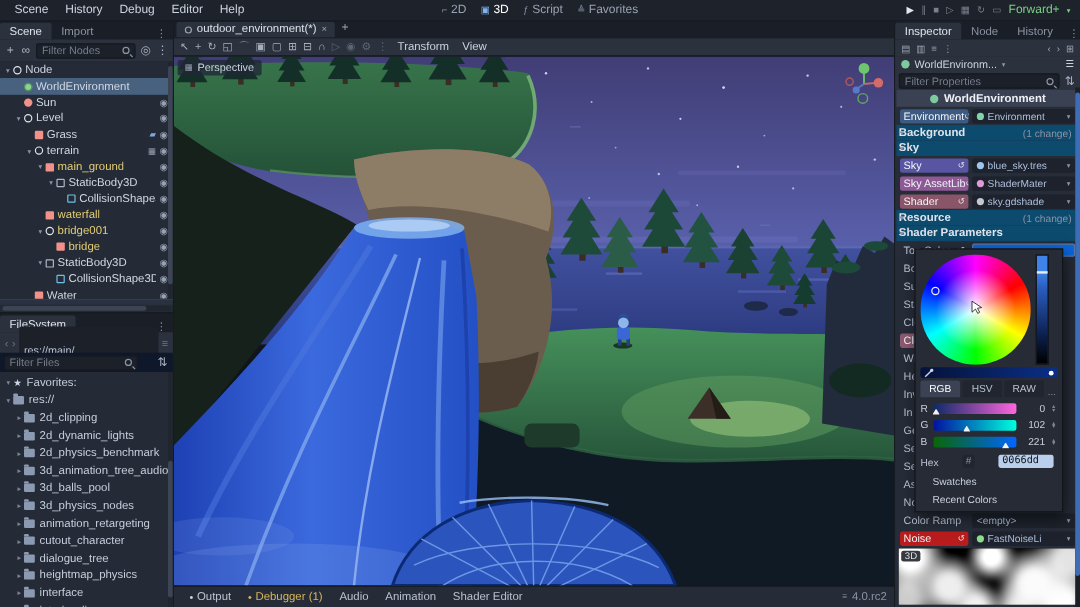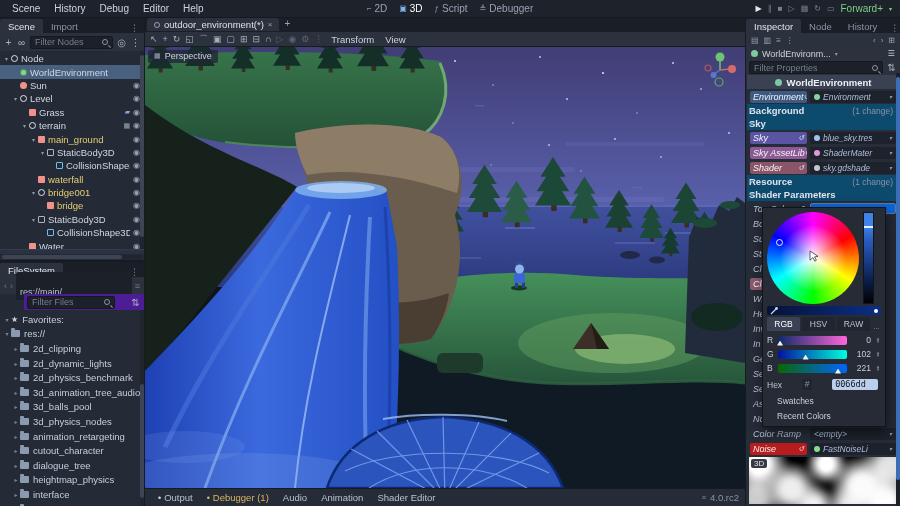--- a/index.html
+++ b/index.html
@@ -54,21 +54,21 @@
   .hscroll{height:4px;background:#20252e;margin:1px 2px;flex:none;border-radius:2px;}
   .hscroll .thumb{width:86%;height:100%;background:#3d4554;border-radius:2px;}
   .partialrow{height:5px;overflow:hidden;background:#2a3140;border-top:1px solid #333b4c;flex:none;}
   .vscroll{position:absolute;right:0;top:0;bottom:0;width:4px;background:#20252e;}
   .vscroll .thumb{position:absolute;width:100%;background:#3d4554;border-radius:2px;}
   
   .fs-panel{flex:1;min-height:0;display:flex;flex-direction:column;}
   .fs-nav{height:17px;flex:none;display:flex;align-items:center;gap:3px;background:#2b313d;padding:0 4px;}
   .navarr{color:#6f7787;font-size:9px;flex:none;}
   .fs-path{flex:1;min-width:0;background:#1b2029;border-radius:2px;height:13px;line-height:13px;padding:14px 4px;color:#b8c2d3;font-size:9px;}
-  .fs-filterrow{height:16px;flex:none;display:flex;align-items:center;background:#4c1d95;padding:0 3px;gap:15px;margin-left:24px;}
+  .fs-filterrow{height:16px;flex:none;display:flex;align-items:center;background:#0f172a;padding:0 3px;gap:15px;}
   .fs-list{flex:1;min-height:0;background:#252b36;position:relative;overflow:hidden;padding-top:2px;}
   .frow{height:14.6px;display:flex;align-items:center;font-size:9.5px;color:#c6cedd;white-space:nowrap;}
   .fexp{width:8px;flex:none;font-size:6px;color:#7c8494;text-align:center;}
   .fico{width:9px;height:7px;background:#8b9ab1;border-radius:1px;position:relative;margin-right:4px;flex:none;}
   .fico::before{content:"";position:absolute;top:-2px;left:0;width:4px;height:2px;background:#8b9ab1;border-radius:1px 1px 0 0;}
   .fstar{color:#cdd5e2;font-size:8px;margin-right:4px;flex:none;}
   
   .scene-tabs{height:14px;flex:none;background:#1a1f27;display:flex;align-items:flex-start;padding-left:2px;}
   .stab{display:flex;align-items:center;gap:4px;background:#2b313d;color:#dde2ea;font-size:9.5px;padding:1px 7px;border-radius:3px 3px 0 0;}
   .sticon{width:6px;height:6px;border:1px solid #9aa2b2;border-radius:50%;}
@@ -96,21 +96,21 @@
   .odot{width:7px;height:7px;border-radius:50%;background:#7ec9a0;flex:none;}
   .ocaret{font-size:6px;color:#8b93a4;}
   .insp-filterrow{height:15px;flex:none;display:flex;align-items:center;background:#2b313d;padding:0 3px;gap:3px;}
   .insp-rows{flex:1;min-height:0;background:#262c38;overflow:hidden;display:flex;flex-direction:column;padding:0 1px;}
   .irow{flex:none;display:flex;align-items:center;}
   .irow.category{height:14px;background:#3a4152;justify-content:center;font-weight:bold;color:#eef1f6;font-size:9.5px;gap:5px;}
   .cico{width:7px;height:7px;border-radius:50%;background:#7ec9a0;}
   .irow.section{height:13px;font-weight:bold;color:#dfe4ec;font-size:9.5px;padding-left:2px;background:#0c4a6e;position:relative;}
   .irow.section::before{content:"";position:absolute;left:3px;top:5px;border-left:3px solid #8b93a4;border-top:2px solid transparent;border-bottom:2px solid transparent;transform:rotate(90deg);}
   .irow.section .note{margin-left:auto;color:#8b93a4;font-weight:normal;padding-right:6px;font-size:8.5px;}
-  .irow.prop{height:15px;font-size:9px;gap:3px;padding:1px 3px;font-style:italic;}
+  .irow.prop{height:15px;font-size:9px;gap:3px;padding:1px 3px;}
   .plabel{width:57px;flex:none;color:#b9c2d2;padding:0 3px;height:12px;border-radius:2px;white-space:nowrap;overflow:hidden;display:flex;align-items:center;}
   .plabel.colored{color:#f2f4f8;}
   .plabel .rv{margin-left:auto;font-size:7px;color:#dfe4ec;}
   .pvalue{flex:1;min-width:0;height:12px;background:#1d222c;border-radius:2px;display:flex;align-items:center;gap:3px;padding:0 4px;color:#adbfdb;font-size:8.5px;white-space:nowrap;overflow:hidden;}
   .vic{width:6px;height:6px;border-radius:3px;flex:none;}
   .vcaret{margin-left:auto;color:#8b93a4;font-size:6px;flex:none;}
   .cswatch{flex:1;height:11px;border-radius:2px;border:1px solid #5d7aa6;}
   .noise{flex:1;margin:1px 2px 2px;position:relative;overflow:hidden;background:#101010;}
   .noise::before{content:"";position:absolute;inset:-6px;filter:blur(3px) contrast(1.25);background:
     radial-gradient(circle at 10% 22%,#ececec 0 7%,transparent 20%),
@@ -181,21 +181,21 @@
         <span class="mode active">
           <span class="micon">▣</span>
           <span>3D</span>
         </span>
         <span class="mode">
           <span class="micon">ƒ</span>
           <span>Script</span>
         </span>
         <span class="mode">
           <span class="micon">≜</span>
-          <span>Debugger</span>
+          <span>Favorites</span>
         </span>
       </div>
     <div class="playbar">
       <span id="playicons" style="display:flex;gap:6px;">
           <span class="pico on">▶</span>
           <span class="pico">∥</span>
           <span class="pico">■</span>
           <span class="pico">▷</span>
           <span class="pico">▦</span>
           <span class="pico">↻</span>

